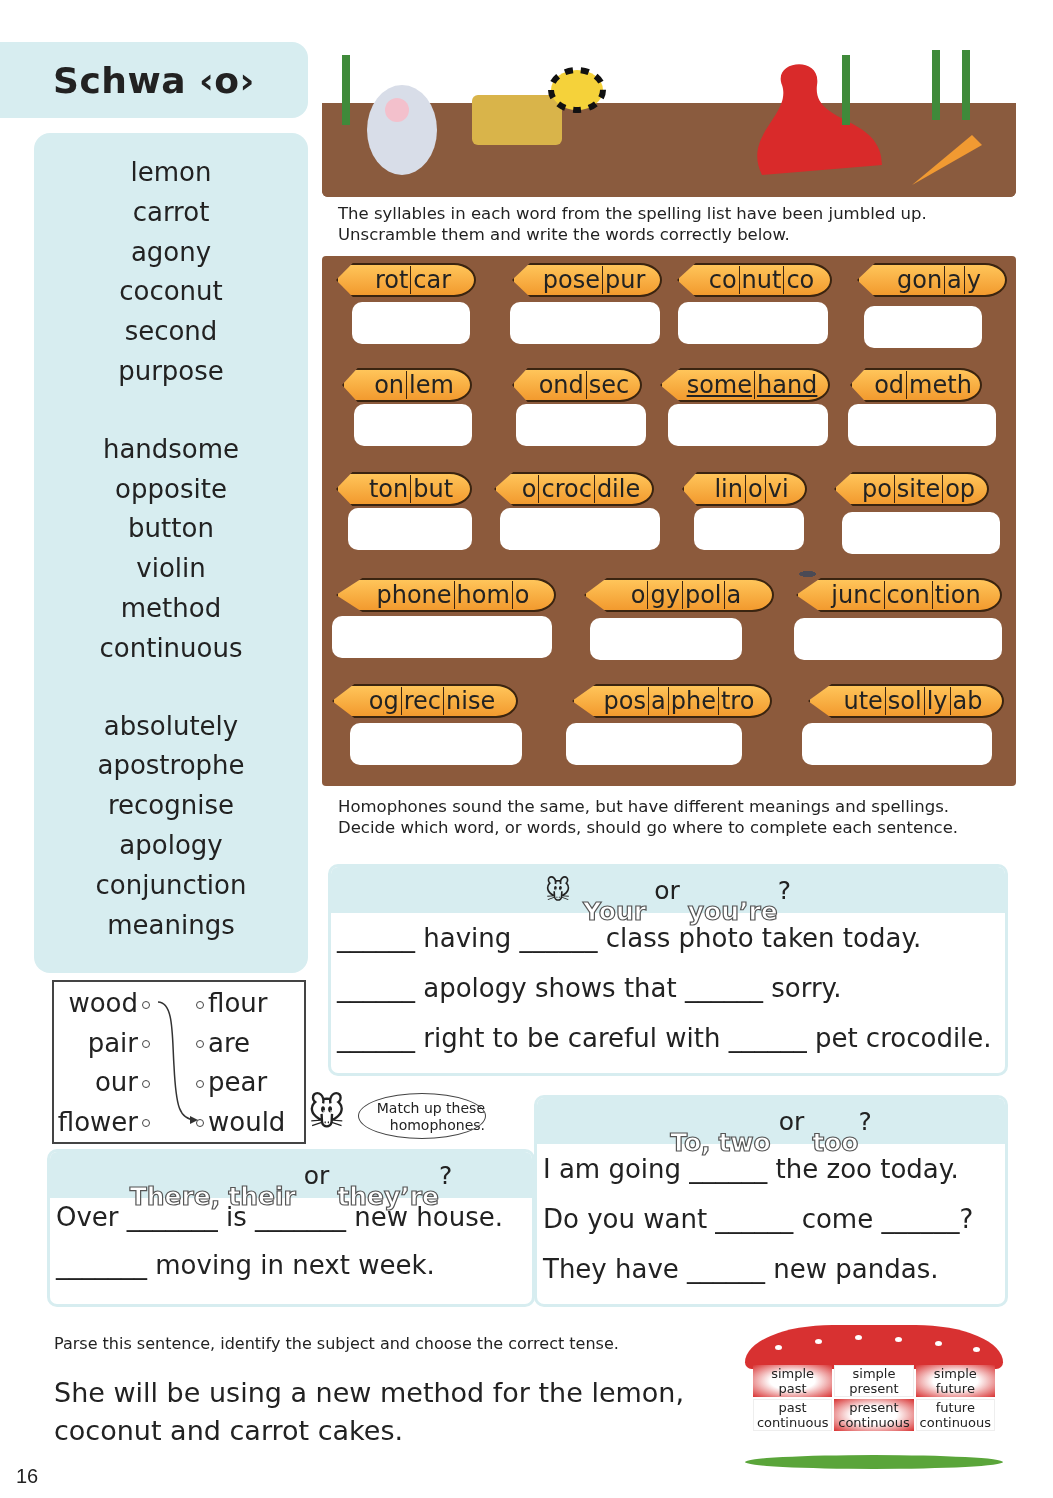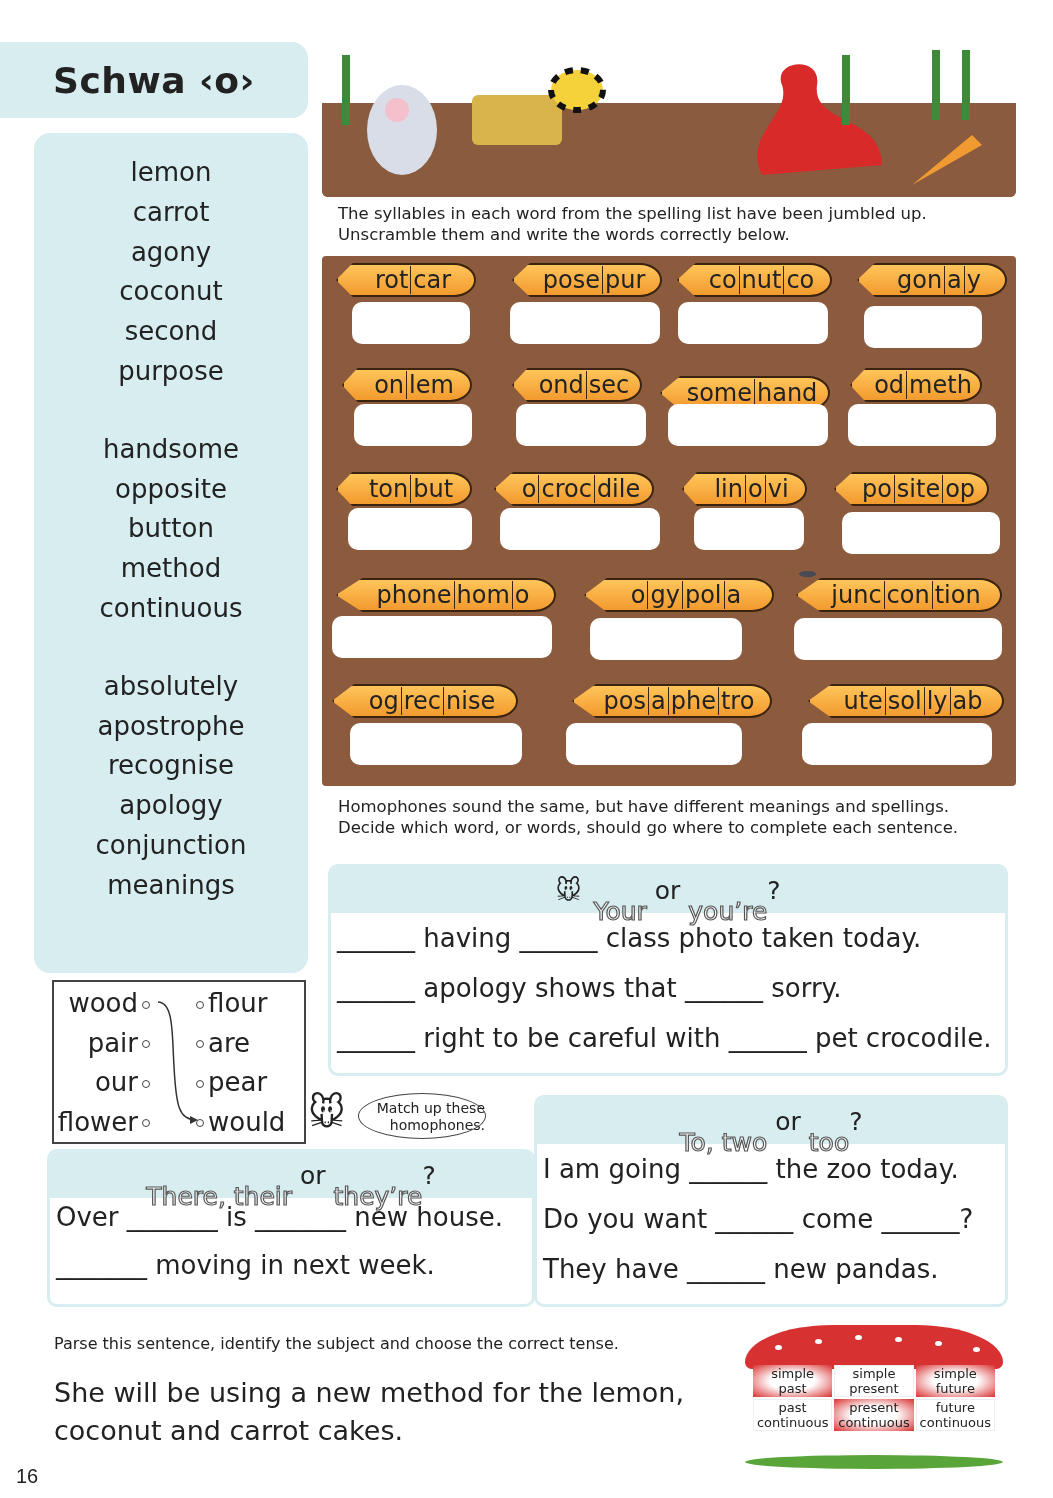--- a/index.html
+++ b/index.html
@@ -52,21 +52,21 @@
     position: absolute; height: 42px; background: #fff; border-radius: 10px;
   }
 
   .hp-box {
     position: absolute; background: #ffffff; border: 3px solid #d7edf0; border-radius: 10px; overflow: hidden;
   }
   .hp-head {
     background: #d7edf0; height: 46px; display: flex; align-items: center; justify-content: center;
     font-size: 25px; color: #222;
   }
-  .outline { color: #fff; -webkit-text-stroke: 1.2px #555; font-weight: normal; margin-top: 42px; }
+  .outline { color: #fff; -webkit-text-stroke: 1.2px #555; font-weight: bold; margin-top: 42px; }
   .hp-line { font-size: 26px; color: #222; white-space: nowrap; padding-left: 6px; }
 
   .match-box {
     position: absolute; left: 52px; top: 980px; width: 254px; height: 164px;
     border: 2px solid #444; background: #fff;
   }
   .m-left, .m-right { position: absolute; top: 2px; font-size: 26px; line-height: 39.5px; }
   .m-left { right: 150px; text-align: right; }
   .m-right { left: 138px; }
   .dot { display: inline-block; width: 8px; height: 8px; border: 1.5px solid #444; border-radius: 50%; margin: 0 4px; vertical-align: middle; }
@@ -103,20 +103,21 @@
     <div>carrot</div>
     <div>agony</div>
     <div>coconut</div>
     <div>second</div>
     <div>purpose</div>
   </div>
   <div class="word-group">
     <div>handsome</div>
     <div>opposite</div>
     <div>button</div>
+    <div>violin</div>
     <div>method</div>
     <div>continuous</div>
   </div>
   <div class="word-group">
     <div>absolutely</div>
     <div>apostrophe</div>
     <div>recognise</div>
     <div>apology</div>
     <div>conjunction</div>
     <div>meanings</div>
@@ -170,21 +171,21 @@
   <div class="answer" style="left:542px; top:50px; width:118px;"></div>
 
   <div class="carrot" style="left:20px; top:112px; width:130px;">
       <span>on</span>
       <span>lem</span>
     </div>
   <div class="carrot" style="left:190px; top:112px; width:130px;">
       <span>ond</span>
       <span>sec</span>
     </div>
-  <div class="carrot" style="left:338px; top:120px; width:170px;">
+  <div class="carrot" style="left:338px; top:112px; width:170px;text-decoration:underline;">
       <span>some</span>
       <span>hand</span>
     </div>
   <div class="carrot" style="left:528px; top:112px; width:132px;">
       <span>od</span>
       <span>meth</span>
     </div>
   <div class="answer" style="left:32px; top:148px; width:118px;"></div>
   <div class="answer" style="left:194px; top:148px; width:130px;"></div>
   <div class="answer" style="left:346px; top:148px; width:160px;"></div>

